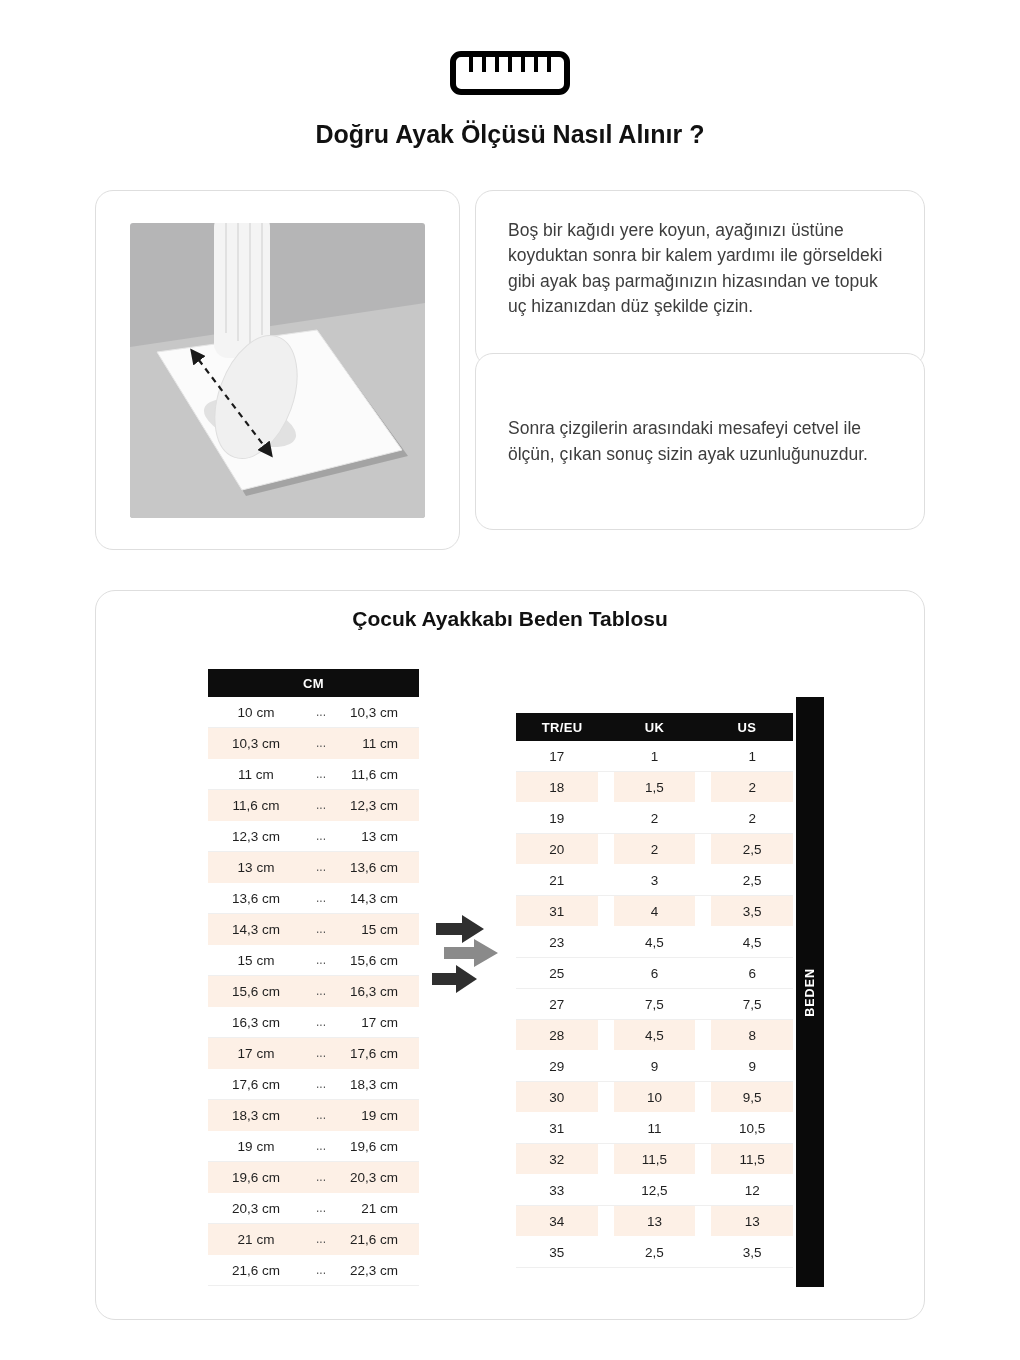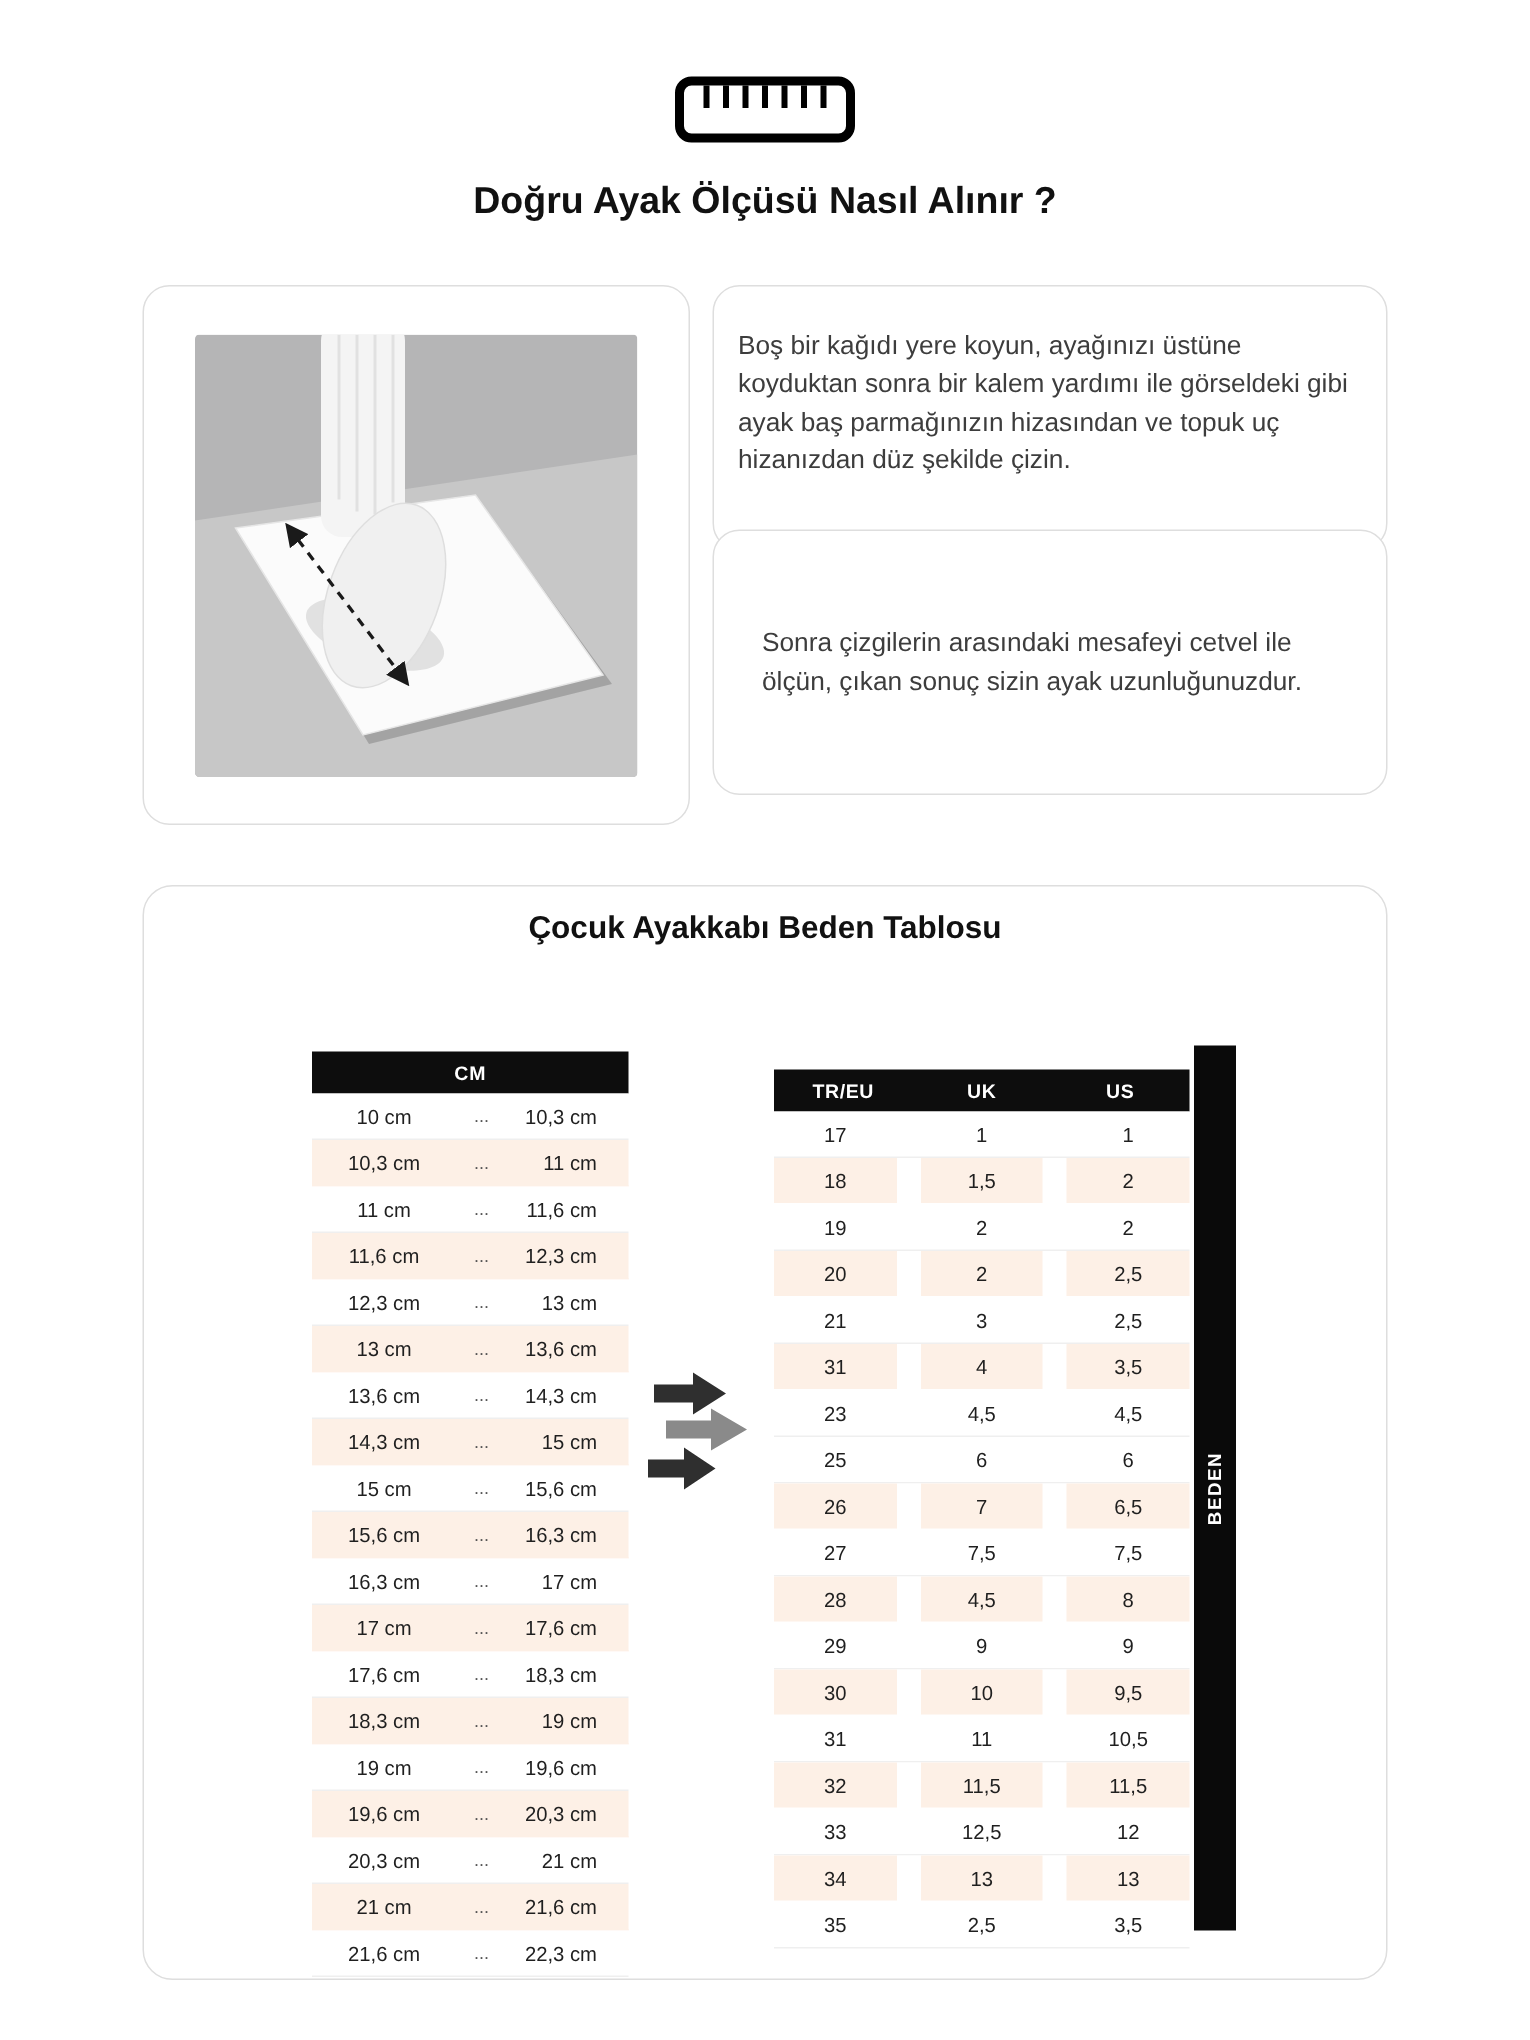--- a/index.html
+++ b/index.html
@@ -17,34 +17,34 @@
   
   .main-title{position:absolute;top:120px;left:0;width:100%;text-align:center;
     font-size:25px;font-weight:bold;color:#111;}
 
   
   .card{position:absolute;border:1px solid #dedede;border-radius:18px;background:#fff;}
   .photo-card{left:95px;top:190px;width:365px;height:360px;}
   .photo{position:relative;width:295px;height:295px;margin:32px auto 0;border-radius:3px;overflow:hidden;}
   .photo svg{display:block;}
 
-  .text-card-1{left:475px;top:190px;width:450px;height:177px;padding:27px 16px;}
+  .text-card-1{left:475px;top:190px;width:450px;height:177px;padding:27px 32px;}
   .text-card-2{left:475px;top:353px;width:450px;height:177px;padding:20px 32px;display:flex;align-items:center;}
   .instruction{font-size:17.5px;line-height:1.45;color:#3d3d3d;}
 
   
   .guide-box{position:absolute;left:95px;top:590px;width:830px;height:730px;
     border:1px solid #dedede;border-radius:20px;background:#fff;}
   .guide-title{position:absolute;top:16px;left:0;width:100%;text-align:center;
     font-size:21px;font-weight:bold;color:#111;}
 
   
   .cm-table{position:absolute;left:112px;top:78px;width:211px;}
   .cm-header{height:28px;background:var(--header-bg);color:#fff;font-size:13px;font-weight:bold;
-    display:flex;align-items:center;justify-content:center;letter-spacing:.5px;margin-top:32px;}
+    display:flex;align-items:center;justify-content:center;letter-spacing:.5px;}
   .cm-row{display:grid;grid-template-columns:96px 34px 1fr;height:31px;align-items:center;
     font-size:13.5px;color:#1f1f1f;background:#fff;border-bottom:1px solid #efefef;}
   .cm-row.alt{background:var(--stripe);border-bottom:1px solid var(--stripe);}
   .cm-row .c-left{text-align:center;}
   .cm-row .c-mid{text-align:center;color:#555;font-size:12px;}
   .cm-row .c-right{text-align:right;padding-right:21px;}
 
   
   .size-table{position:absolute;left:420px;top:78px;width:277px;}
   .size-header{height:28px;background:var(--header-bg);color:#fff;font-size:13px;font-weight:bold;
@@ -282,25 +282,20 @@
           <div class="size-row">
             <span class="s-cell">23</span>
             <span class="s-cell">4,5</span>
             <span class="s-cell">4,5</span>
           </div>
           <div class="size-row">
             <span class="s-cell">25</span>
             <span class="s-cell">6</span>
             <span class="s-cell">6</span>
           </div>
-          <div class="size-row alt">
-            <span class="s-cell">26</span>
-            <span class="s-cell">7</span>
-            <span class="s-cell">6,5</span>
-          </div>
           <div class="size-row">
             <span class="s-cell">27</span>
             <span class="s-cell">7,5</span>
             <span class="s-cell">7,5</span>
           </div>
           <div class="size-row alt">
             <span class="s-cell">28</span>
             <span class="s-cell">4,5</span>
             <span class="s-cell">8</span>
           </div>

